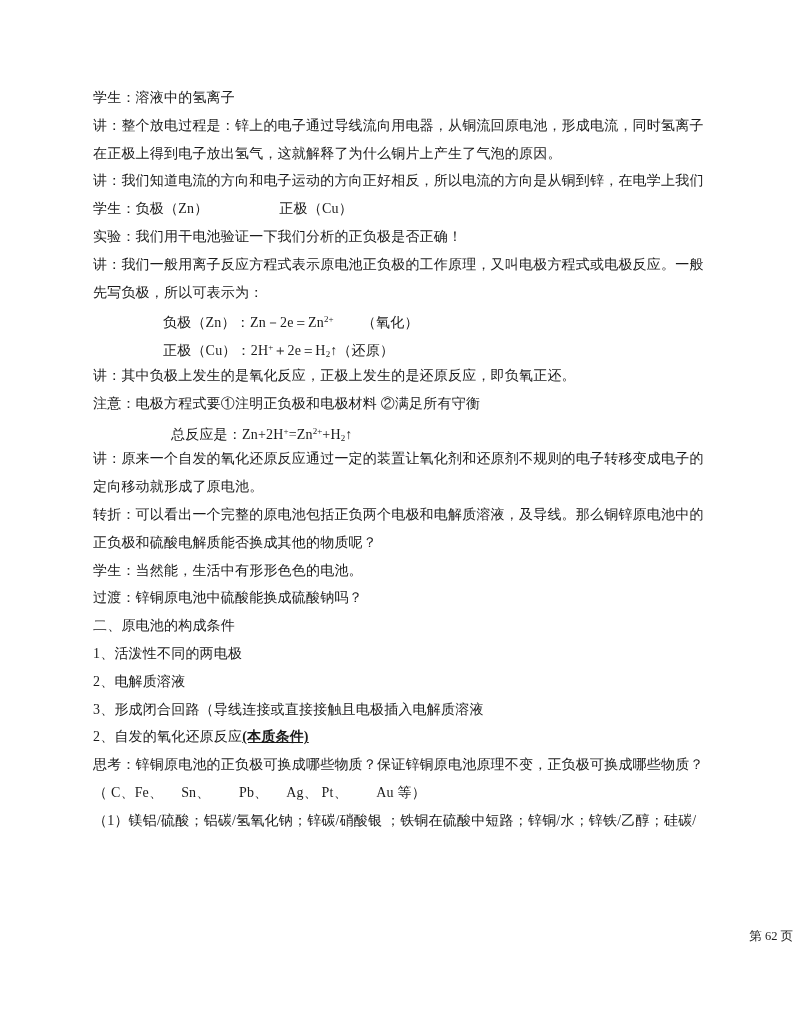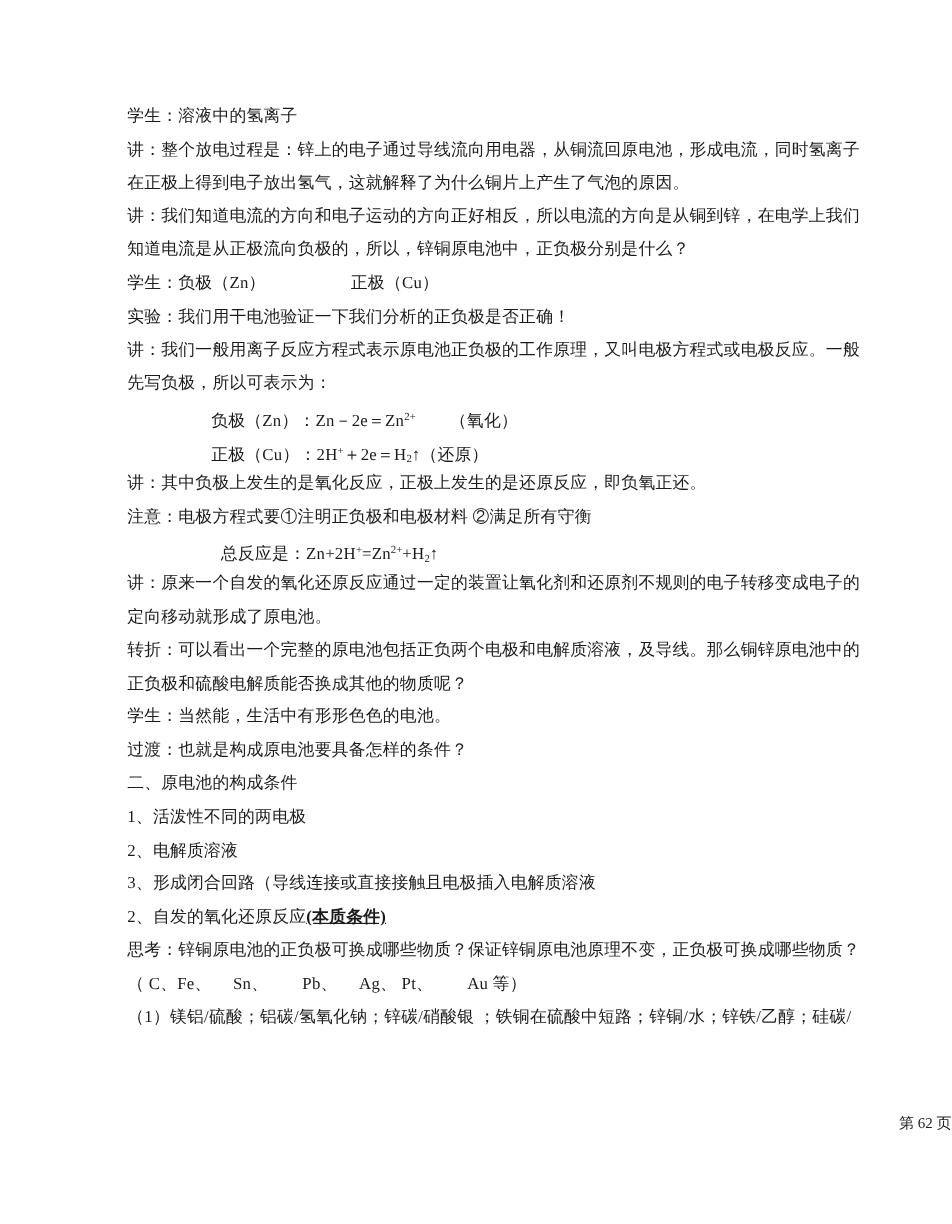--- a/index.html
+++ b/index.html
@@ -14,21 +14,20 @@
     background: #ffffff;
     overflow: hidden;
     font-family: "Liberation Serif", "DejaVu Serif", serif;
     color: #1b1b1b;
   }
   .content {
     position: absolute;
     left: 93px;
     top: 84px;
     width: 620px;
-    margin-left: 13px;
   }
   .line {
     height: 27.8px;
     line-height: 27.8px;
     font-size: 14px;
     letter-spacing: 0.2px;
     white-space: pre;
     color: #1b1b1b;
   }
   .line.indent-eq { padding-left: 70px; }
@@ -60,36 +59,35 @@
 </style>
 </head>
 <body>
 
 <div class="page">
   <div class="content" id="doc-content">
       <div class="line"><span>学生：溶液中的氢离子</span></div>
       <div class="line"><span>讲：整个放电过程是：锌上的电子通过导线流向用电器，从铜流回原电池，形成电流，同时氢离子</span></div>
       <div class="line"><span>在正极上得到电子放出氢气，这就解释了为什么铜片上产生了气泡的原因。</span></div>
       <div class="line"><span>讲：我们知道电流的方向和电子运动的方向正好相反，所以电流的方向是从铜到锌，在电学上我们</span></div>
-      <div class="line"><span>知道电流是从正极流向负极的，所以，锌铜原电池中，正负极分别是什么？</span></div>
       <div class="line"><span>学生：负极（Zn）　　　　　正极（Cu）</span></div>
       <div class="line"><span>实验：我们用干电池验证一下我们分析的正负极是否正确！</span></div>
       <div class="line"><span>讲：我们一般用离子反应方程式表示原电池正负极的工作原理，又叫电极方程式或电极反应。一般</span></div>
       <div class="line"><span>先写负极，所以可表示为：</span></div>
       <div class="line indent-eq"><span>负极（Zn）：Zn－2e＝Zn</span><span class="run-sup">2+</span><span>　　（氧化）</span></div>
       <div class="line indent-eq"><span>正极（Cu）：2H</span><span class="run-sup">+</span><span>＋2e＝H</span><span class="run-sub">2</span><span>↑（还原）</span></div>
       <div class="line"><span>讲：其中负极上发生的是氧化反应，正极上发生的是还原反应，即负氧正还。</span></div>
       <div class="line"><span>注意：电极方程式要①注明正负极和电极材料 ②满足所有守衡</span></div>
       <div class="line indent-total"><span>总反应是：Zn+2H</span><span class="run-sup">+</span><span>=Zn</span><span class="run-sup">2+</span><span>+H</span><span class="run-sub">2</span><span>↑</span></div>
       <div class="line"><span>讲：原来一个自发的氧化还原反应通过一定的装置让氧化剂和还原剂不规则的电子转移变成电子的</span></div>
       <div class="line"><span>定向移动就形成了原电池。</span></div>
       <div class="line"><span>转折：可以看出一个完整的原电池包括正负两个电极和电解质溶液，及导线。那么铜锌原电池中的</span></div>
       <div class="line"><span>正负极和硫酸电解质能否换成其他的物质呢？</span></div>
       <div class="line"><span>学生：当然能，生活中有形形色色的电池。</span></div>
-      <div class="line"><span>过渡：也就是构成原电池要具备怎样的条件？</span></div>
+      <div class="line"><span>过渡：锌铜原电池中硫酸能换成硫酸钠吗？</span></div>
       <div class="line"><span>二、原电池的构成条件</span></div>
       <div class="line"><span>1、活泼性不同的两电极</span></div>
       <div class="line"><span>2、电解质溶液</span></div>
       <div class="line"><span>3、形成闭合回路（导线连接或直接接触且电极插入电解质溶液</span></div>
       <div class="line"><span>2、自发的氧化还原反应</span><span class="run-bu">(本质条件)</span></div>
       <div class="line"><span>思考：锌铜原电池的正负极可换成哪些物质？保证锌铜原电池原理不变，正负极可换成哪些物质？</span></div>
       <div class="line"><span>（ C、Fe、　 Sn、　　Pb、　 Ag、 Pt、　　Au 等）</span></div>
       <div class="line"><span>（1）镁铝/硫酸；铝碳/氢氧化钠；锌碳/硝酸银 ；铁铜在硫酸中短路；锌铜/水；锌铁/乙醇；硅碳/</span></div>
     </div>
   <div class="footer">第 62 页</div>

